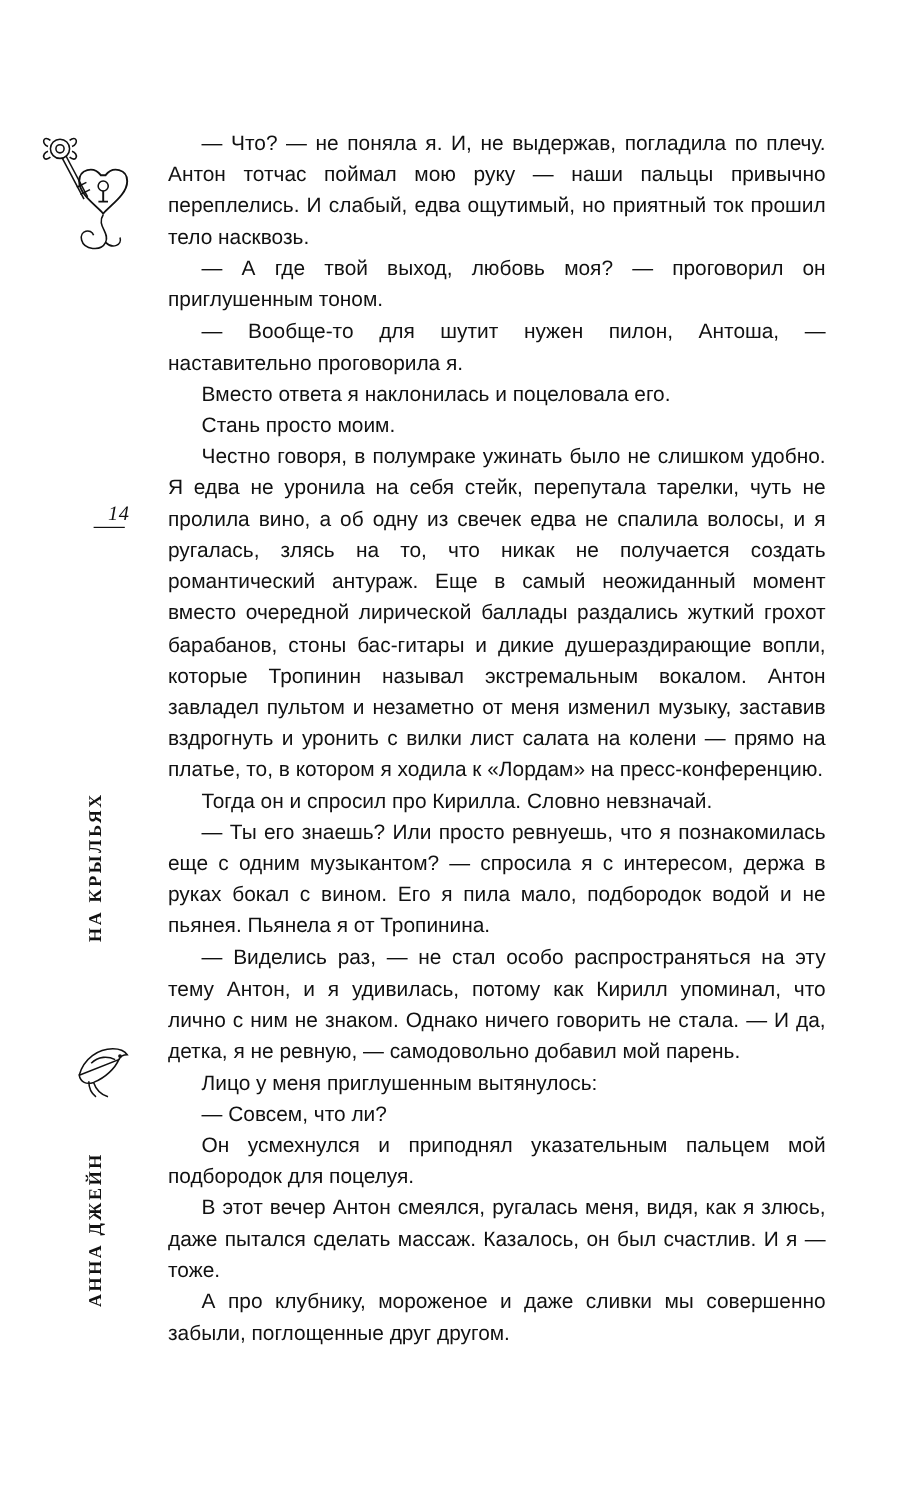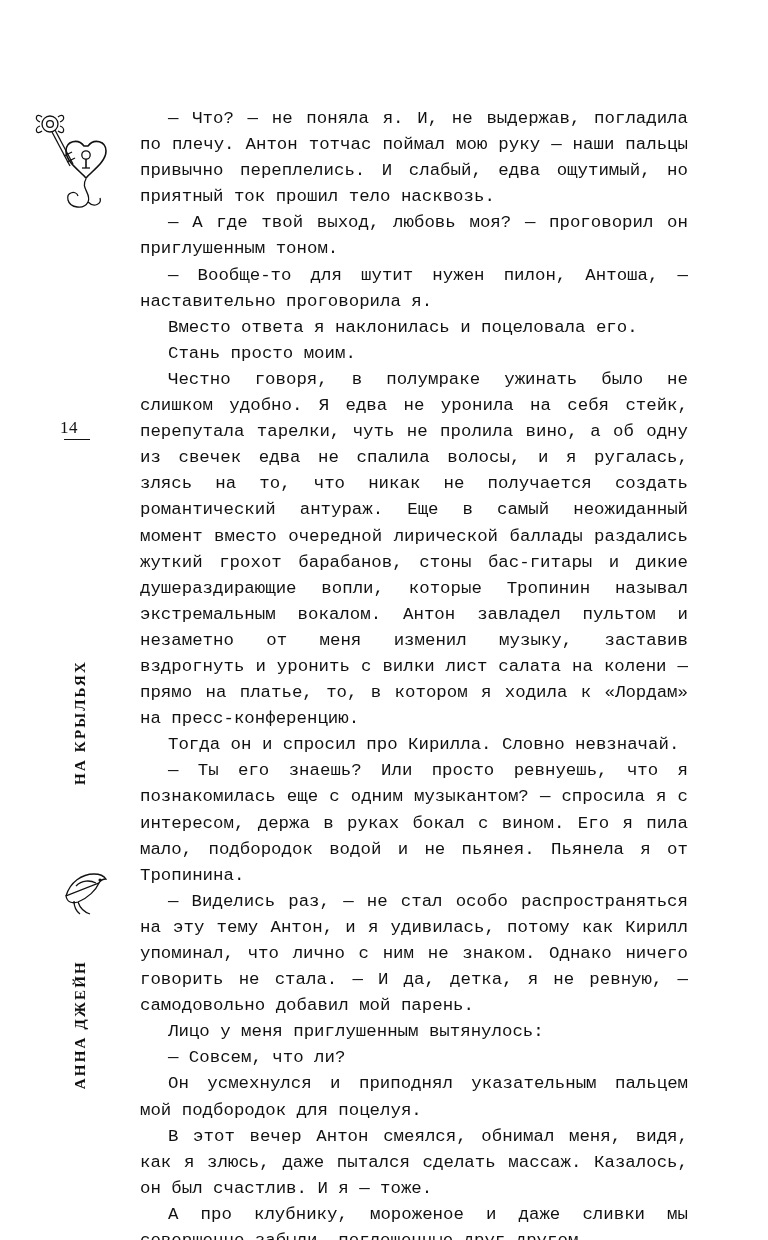--- a/index.html
+++ b/index.html
@@ -36,27 +36,28 @@
     position: absolute;
     left: 30px;
     top: 108px;
     width: 86px;
     height: 118px;
   }
 
   
   .page-number {
     position: absolute;
-    left: 60px;
+    left: 74px;
     top: 418px;
     width: 34px;
-    text-align: left;
+    text-align: right;
     font-size: 17px;
     font-family: "Liberation Serif", serif;
     letter-spacing: 0.5px;
+    font-style: italic;
   }
   .page-number .rule {
     display: block;
     border-bottom: 1px solid #111;
     width: 26px;
     margin: 1px auto 0 auto;
   }
 
   
   .vertical-text {
@@ -96,21 +97,21 @@
     width: 548px;
   }
   .text-col p {
     margin: 0;
     font-size: 17.4px;
     line-height: 26.1px;
     text-align: justify;
     text-justify: inter-word;
     text-indent: 28px;
     hyphens: manual;
-    font-family: Liberation Mono, monospace;
+    font-family: Liberation Sans, sans-serif;
   }
 </style>
 </head>
 <body>
 
 <div class="page">
 
   <div class="margin-col">
 
     <div class="ornament-key">
@@ -171,17 +172,17 @@
     <p>— Вообще-то для шутит нужен пилон, Антоша, — наставительно проговорила я.</p>
     <p>Вместо ответа я наклонилась и поцеловала его.</p>
     <p>Стань просто моим.</p>
     <p>Честно говоря, в полумраке ужинать было не слишком удобно. Я едва не уронила на себя стейк, перепутала тарелки, чуть не пролила вино, а об одну из свечек едва не спалила волосы, и я ругалась, злясь на то, что никак не получается создать романтический антураж. Еще в самый неожиданный момент вместо очередной лирической баллады раздались жуткий грохот барабанов, стоны бас-гитары и дикие душераздирающие вопли, которые Тропинин называл экстремальным вокалом. Антон завладел пультом и незаметно от меня изменил музыку, заставив вздрогнуть и уронить с вилки лист салата на колени — прямо на платье, то, в котором я ходила к «Лордам» на пресс-конференцию.</p>
     <p>Тогда он и спросил про Кирилла. Словно невзначай.</p>
     <p>— Ты его знаешь? Или просто ревнуешь, что я познакомилась еще с одним музыкантом? — спросила я с интересом, держа в руках бокал с вином. Его я пила мало, подбородок водой и не пьянея. Пьянела я от Тропинина.</p>
     <p>— Виделись раз, — не стал особо распространяться на эту тему Антон, и я удивилась, потому как Кирилл упоминал, что лично с ним не знаком. Однако ничего говорить не стала. — И да, детка, я не ревную, — самодовольно добавил мой парень.</p>
     <p>Лицо у меня приглушенным вытянулось:</p>
     <p>— Совсем, что ли?</p>
     <p>Он усмехнулся и приподнял указательным пальцем мой подбородок для поцелуя.</p>
-    <p>В этот вечер Антон смеялся, обнимал меня, видя, как я злюсь, даже пытался сделать массаж. Казалось, он был счастлив. И я — тоже.</p>
+    <p>В этот вечер Антон смеялся, ругалась меня, видя, как я злюсь, даже пытался сделать массаж. Казалось, он был счастлив. И я — тоже.</p>
     <p>А про клубнику, мороженое и даже сливки мы совершенно забыли, поглощенные друг другом.</p>
   </div>
 
 </div>
 
 </body></html>

